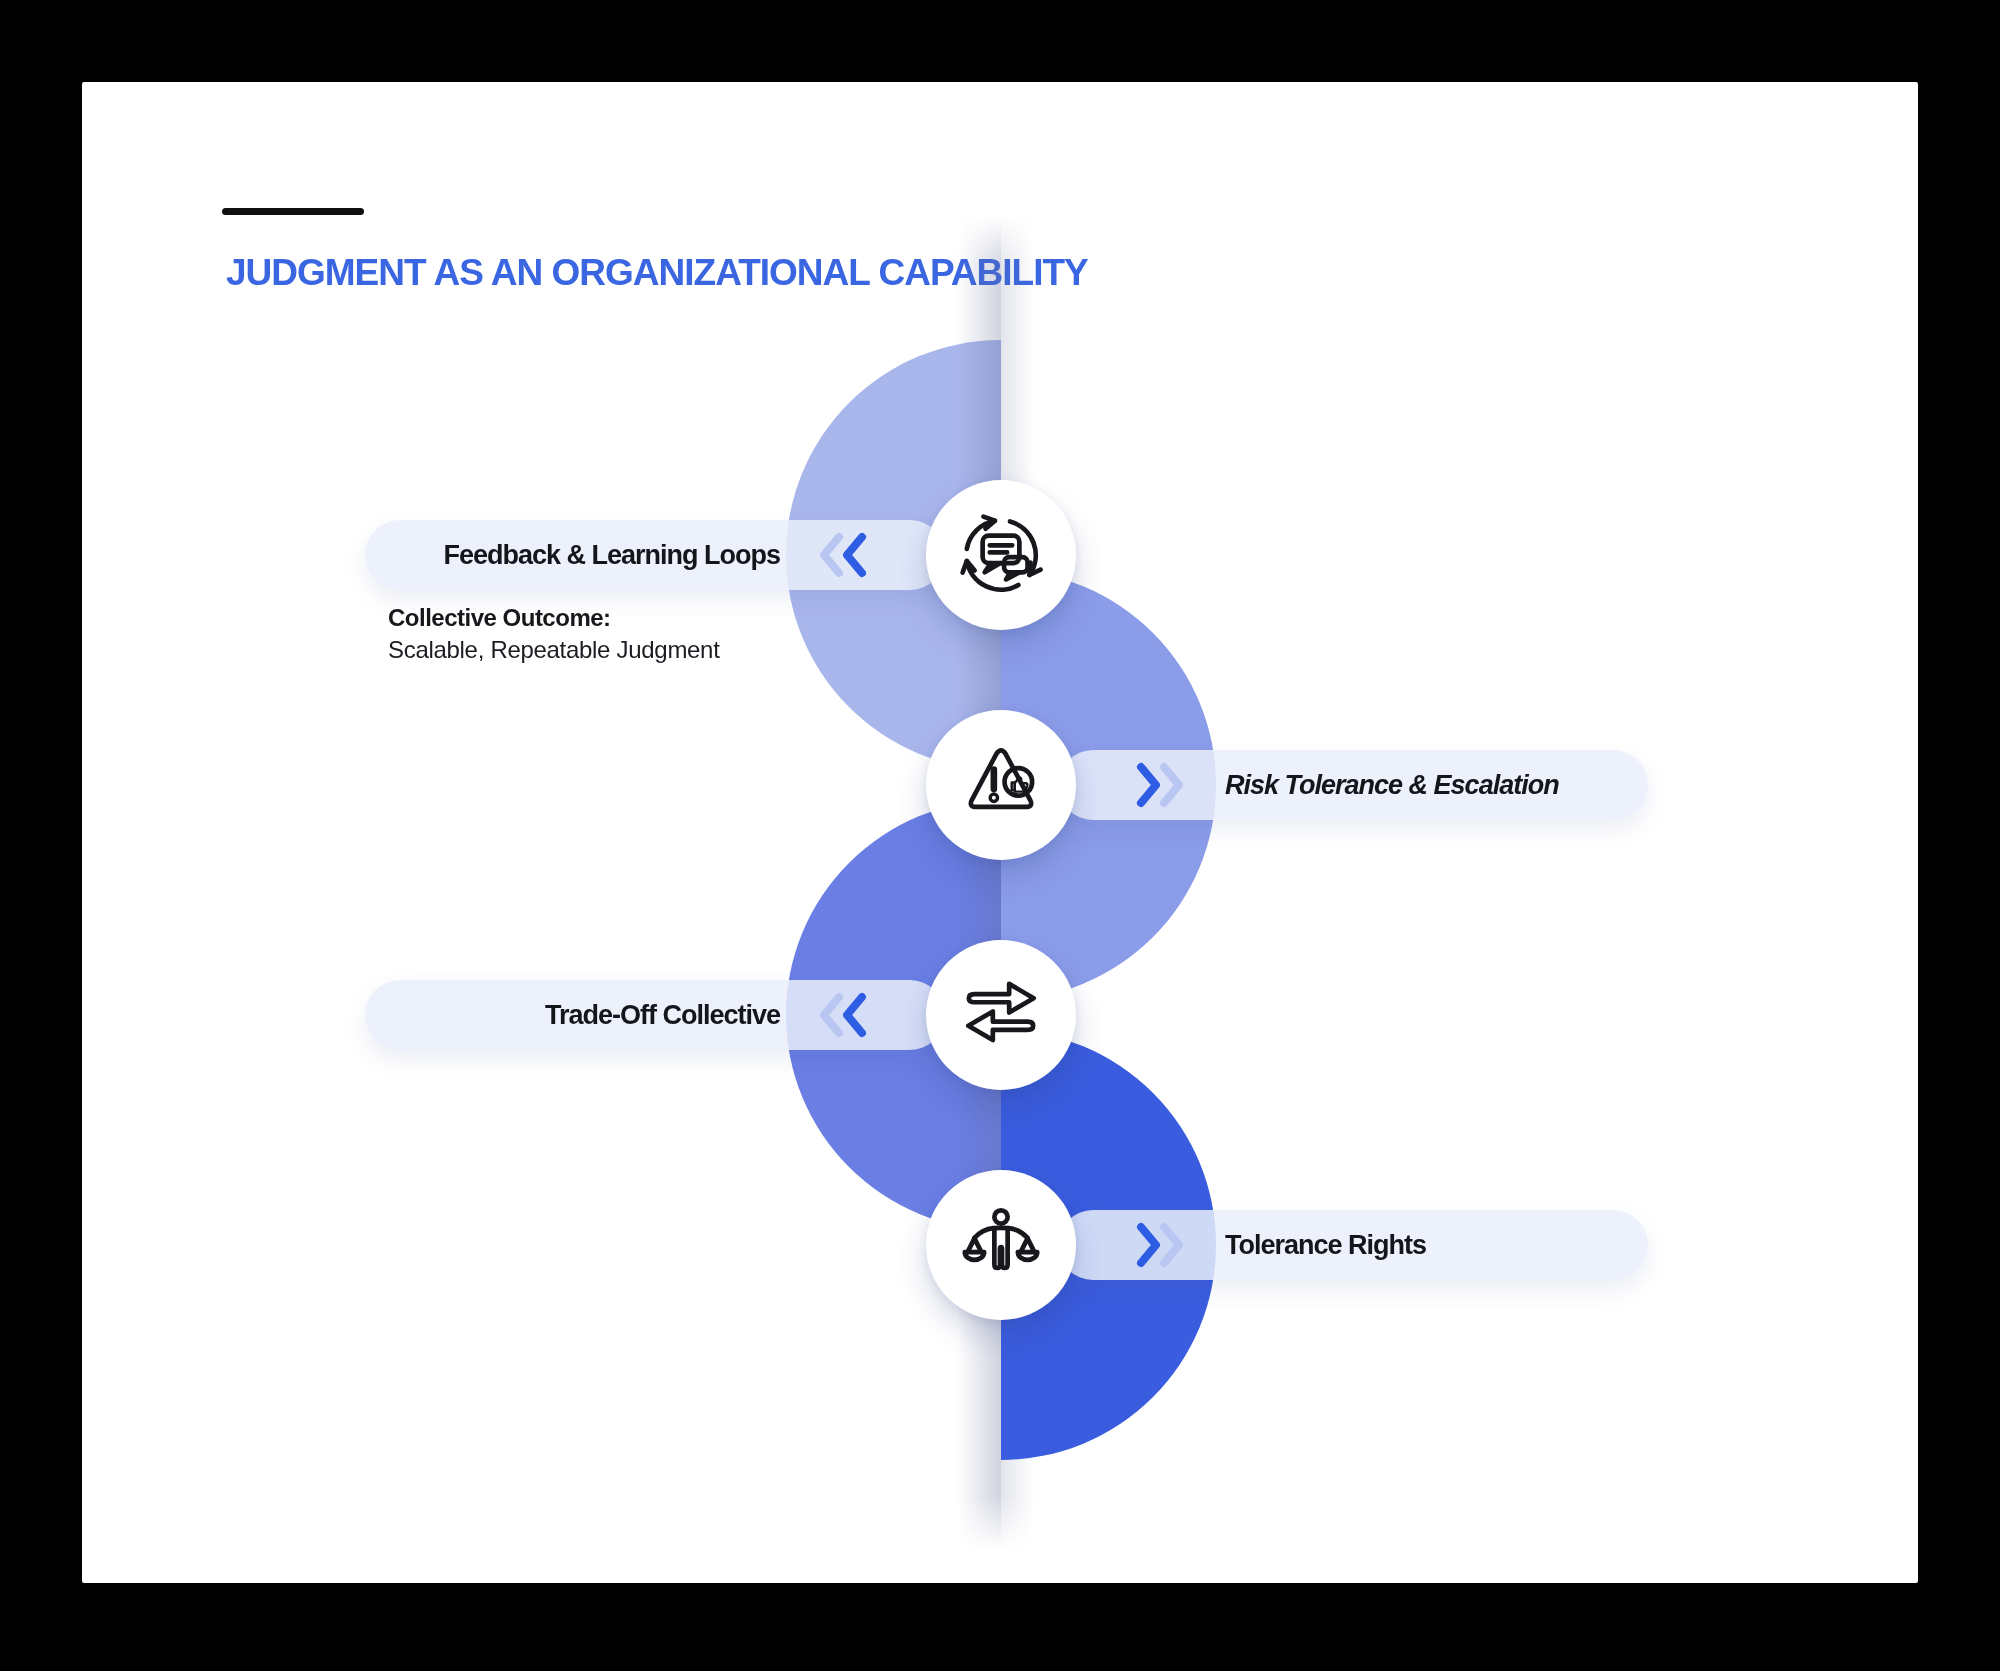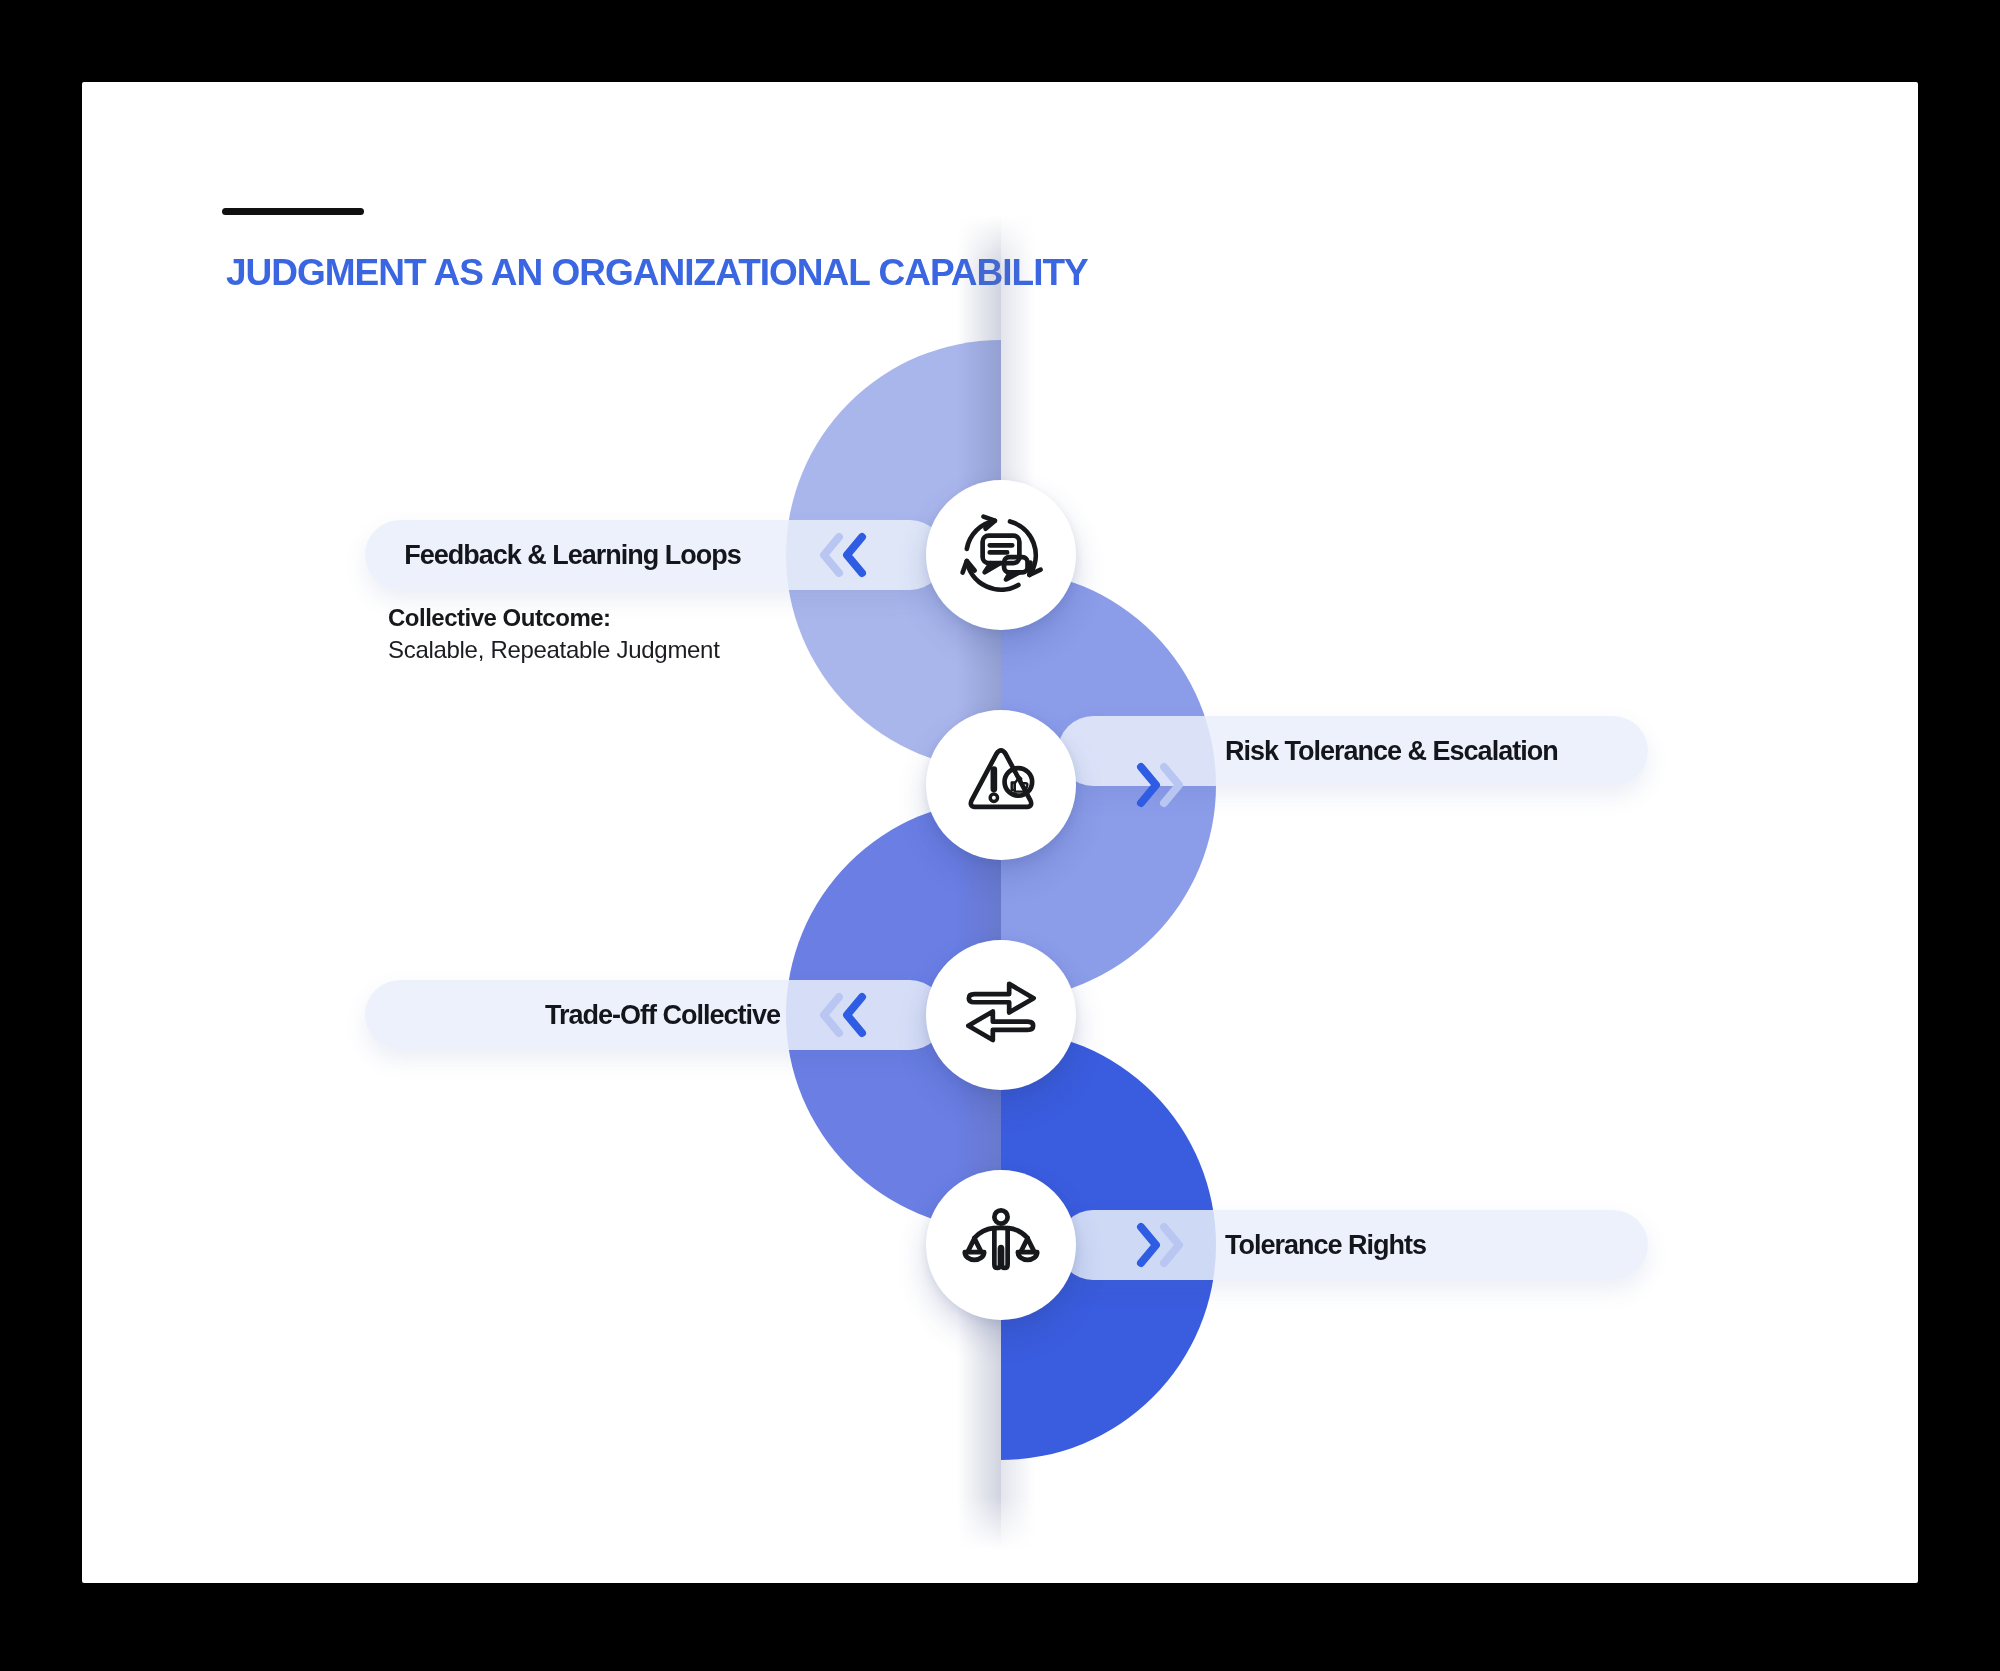--- a/index.html
+++ b/index.html
@@ -29,21 +29,21 @@
   .blob.b4{left:1001px;top:1030px;}.blob.b4 .disc{left:-215px;}
 
   
   .pill{position:absolute;height:70px;border-radius:35px;z-index:4;
     box-shadow:0 10px 22px rgba(70,90,160,0.10);}
   .pill .lbl{font-size:27px;font-weight:bold;letter-spacing:-1px;line-height:70px;white-space:nowrap;display:block;}
   .pill.left{left:365px;width:580px;text-align:right;}
   .pill.left .lbl{padding-right:165px;}
   .pill.right{left:1058px;width:590px;text-align:left;}
   .pill.right .lbl{padding-left:167px;}
-  .pill.r1{top:520px;} .pill.r2{top:716px;} .pill.r3{top:980px;} .pill.r4{top:1210px;}
+  .pill.r1{top:520px;} .pill.r2{top:750px;font-style:italic;} .pill.r3{top:980px;} .pill.r4{top:1210px;}
 
   .chev{position:absolute;width:52px;height:46px;z-index:5;}
   .chev.cl{left:817px;} .chev.cr{left:1134px;}
   .chev.y1{top:532px;} .chev.y2{top:762px;} .chev.y3{top:992px;} .chev.y4{top:1222px;}
   .chev path{fill:none;stroke-width:8;stroke-linecap:round;stroke-linejoin:round;}
 
   
   .note{position:absolute;left:388px;top:602px;width:400px;z-index:4;color:#17181c;}
   .note .t{font-size:24px;font-weight:bold;letter-spacing:-0.5px;line-height:31px;}
   .note .b{font-size:24px;letter-spacing:-0.3px;line-height:33px;color:#1c1d22;}
@@ -75,21 +75,21 @@
   <div class="blob b2">
       <div class="disc" style="background: rgb(139, 156, 233);"></div>
     </div>
   <div class="blob b3">
       <div class="disc" style="background: rgb(106, 126, 228);"></div>
     </div>
   <div class="blob b4">
       <div class="disc" style="background: rgb(58, 92, 222);"></div>
     </div>
 
-  <div class="pill left r1" style="background: rgba(233, 238, 250, 0.85); text-align: center;">
+  <div class="pill left r1" style="background: rgba(233, 238, 250, 0.85);">
     <span class="lbl" style="color: rgb(21, 22, 28);">Feedback &amp; Learning Loops</span>
   </div>
   <div class="pill right r2" style="background: rgba(233, 238, 250, 0.85);">
     <span class="lbl" style="color: rgb(21, 22, 28);">Risk Tolerance &amp; Escalation</span>
   </div>
   <div class="pill left r3" style="background: rgba(233, 238, 250, 0.85);">
     <span class="lbl" style="color: rgb(21, 22, 28);">Trade-Off Collective</span>
   </div>
   <div class="pill right r4" style="background: rgba(233, 238, 250, 0.85);">
     <span class="lbl" style="color: rgb(21, 22, 28);">Tolerance Rights</span>

